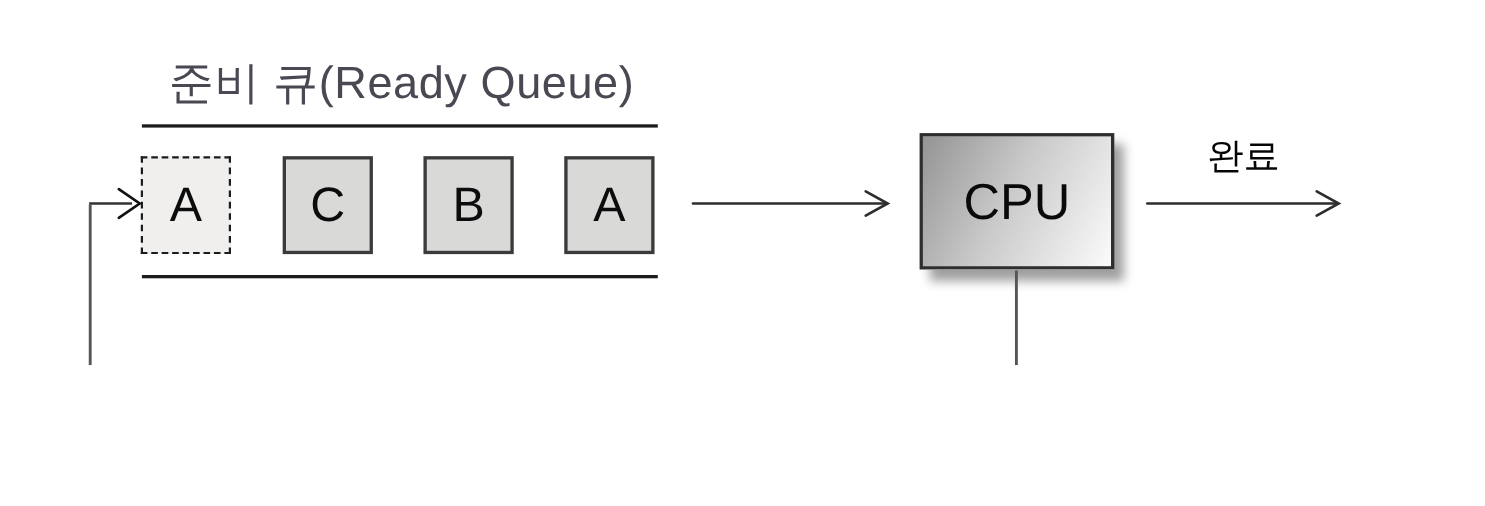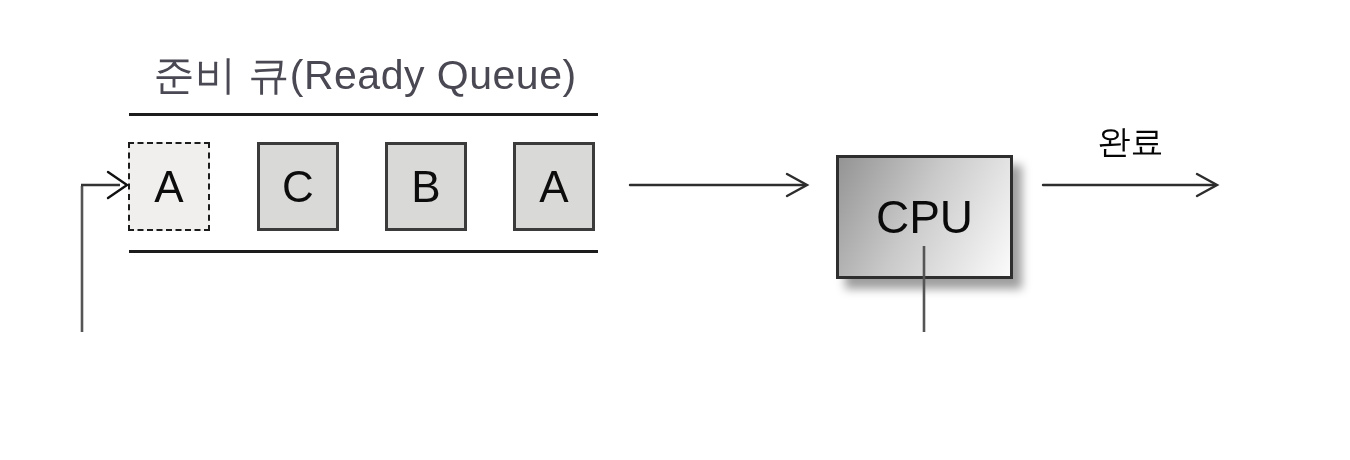--- a/index.html
+++ b/index.html
@@ -75,21 +75,20 @@
     height: 124px;
     box-sizing: border-box;
     border: 3px solid #2e2e2e;
     background: linear-gradient(118deg, #949494 0%, #c9c9c9 45%, #fbfbfb 100%);
     box-shadow: 9px 10px 9px rgba(0, 0, 0, 0.38);
     display: flex;
     align-items: center;
     justify-content: center;
     font-size: 46px;
     color: #0a0a0a;
-    margin-top: 34px;
   }
 
   
   .done-label {
     position: absolute;
     left: 1043px;
     top: 120px;
     width: 175px;
     text-align: center;
     font-size: 33px;

